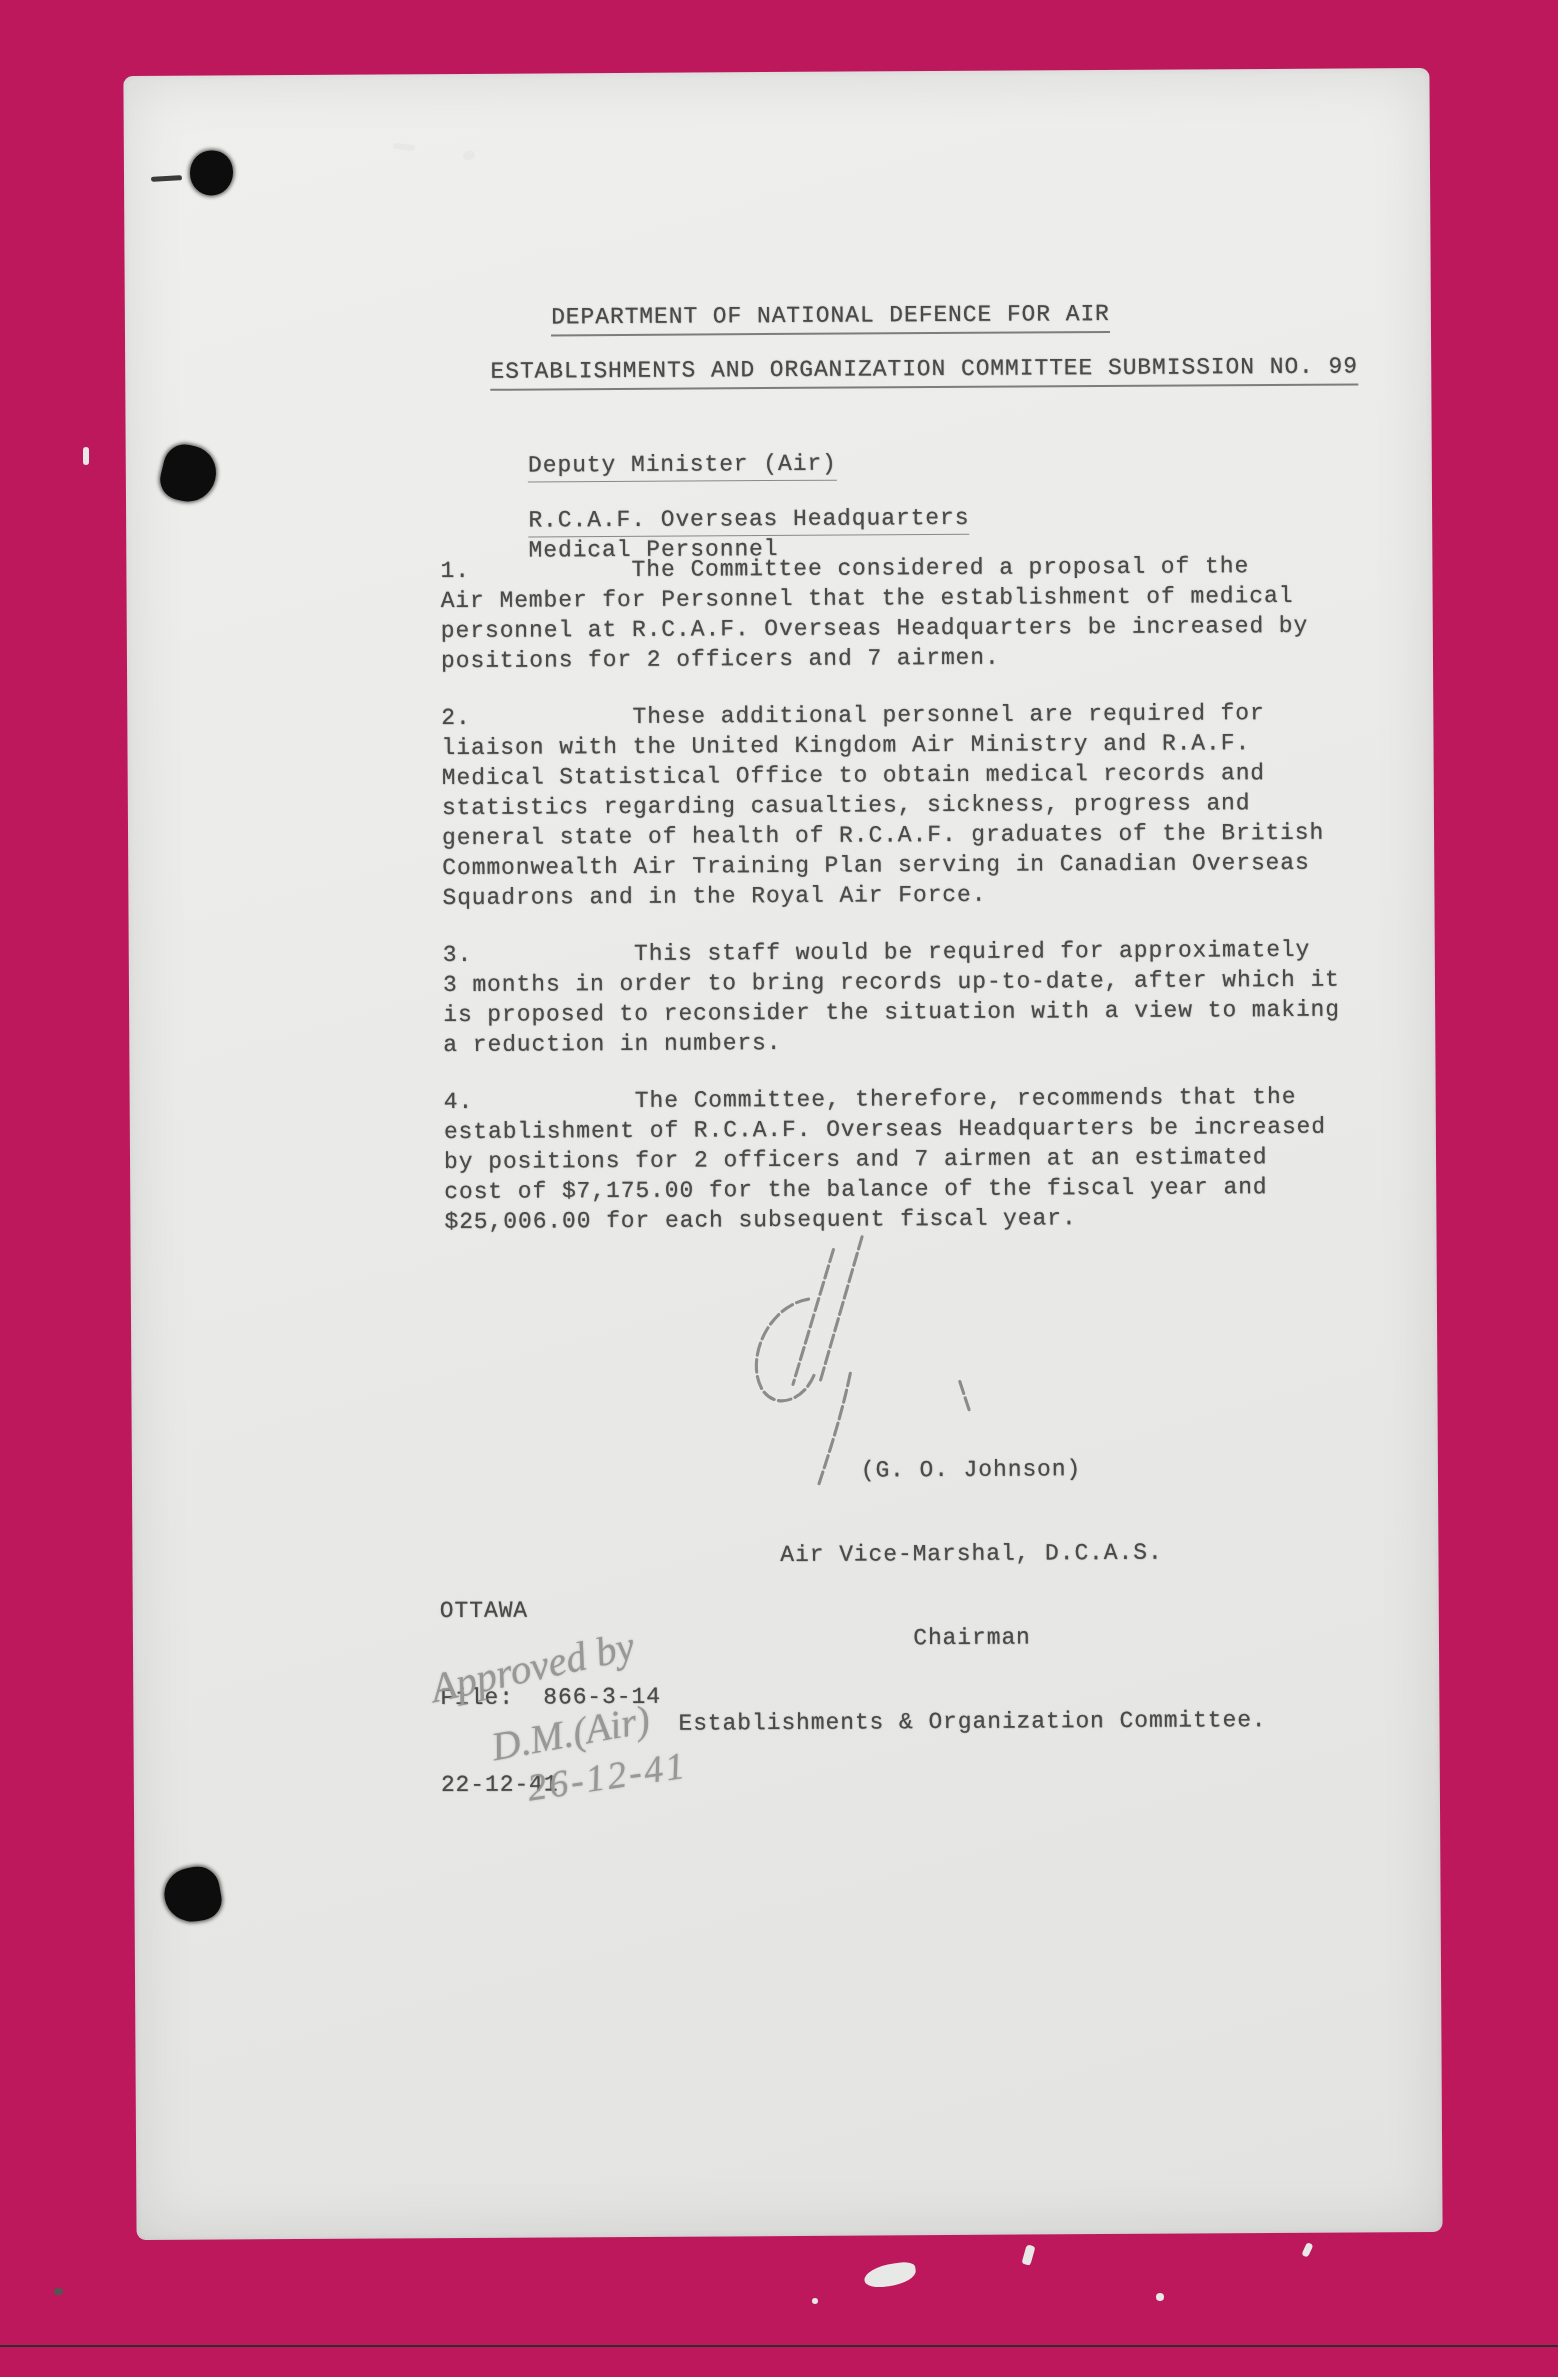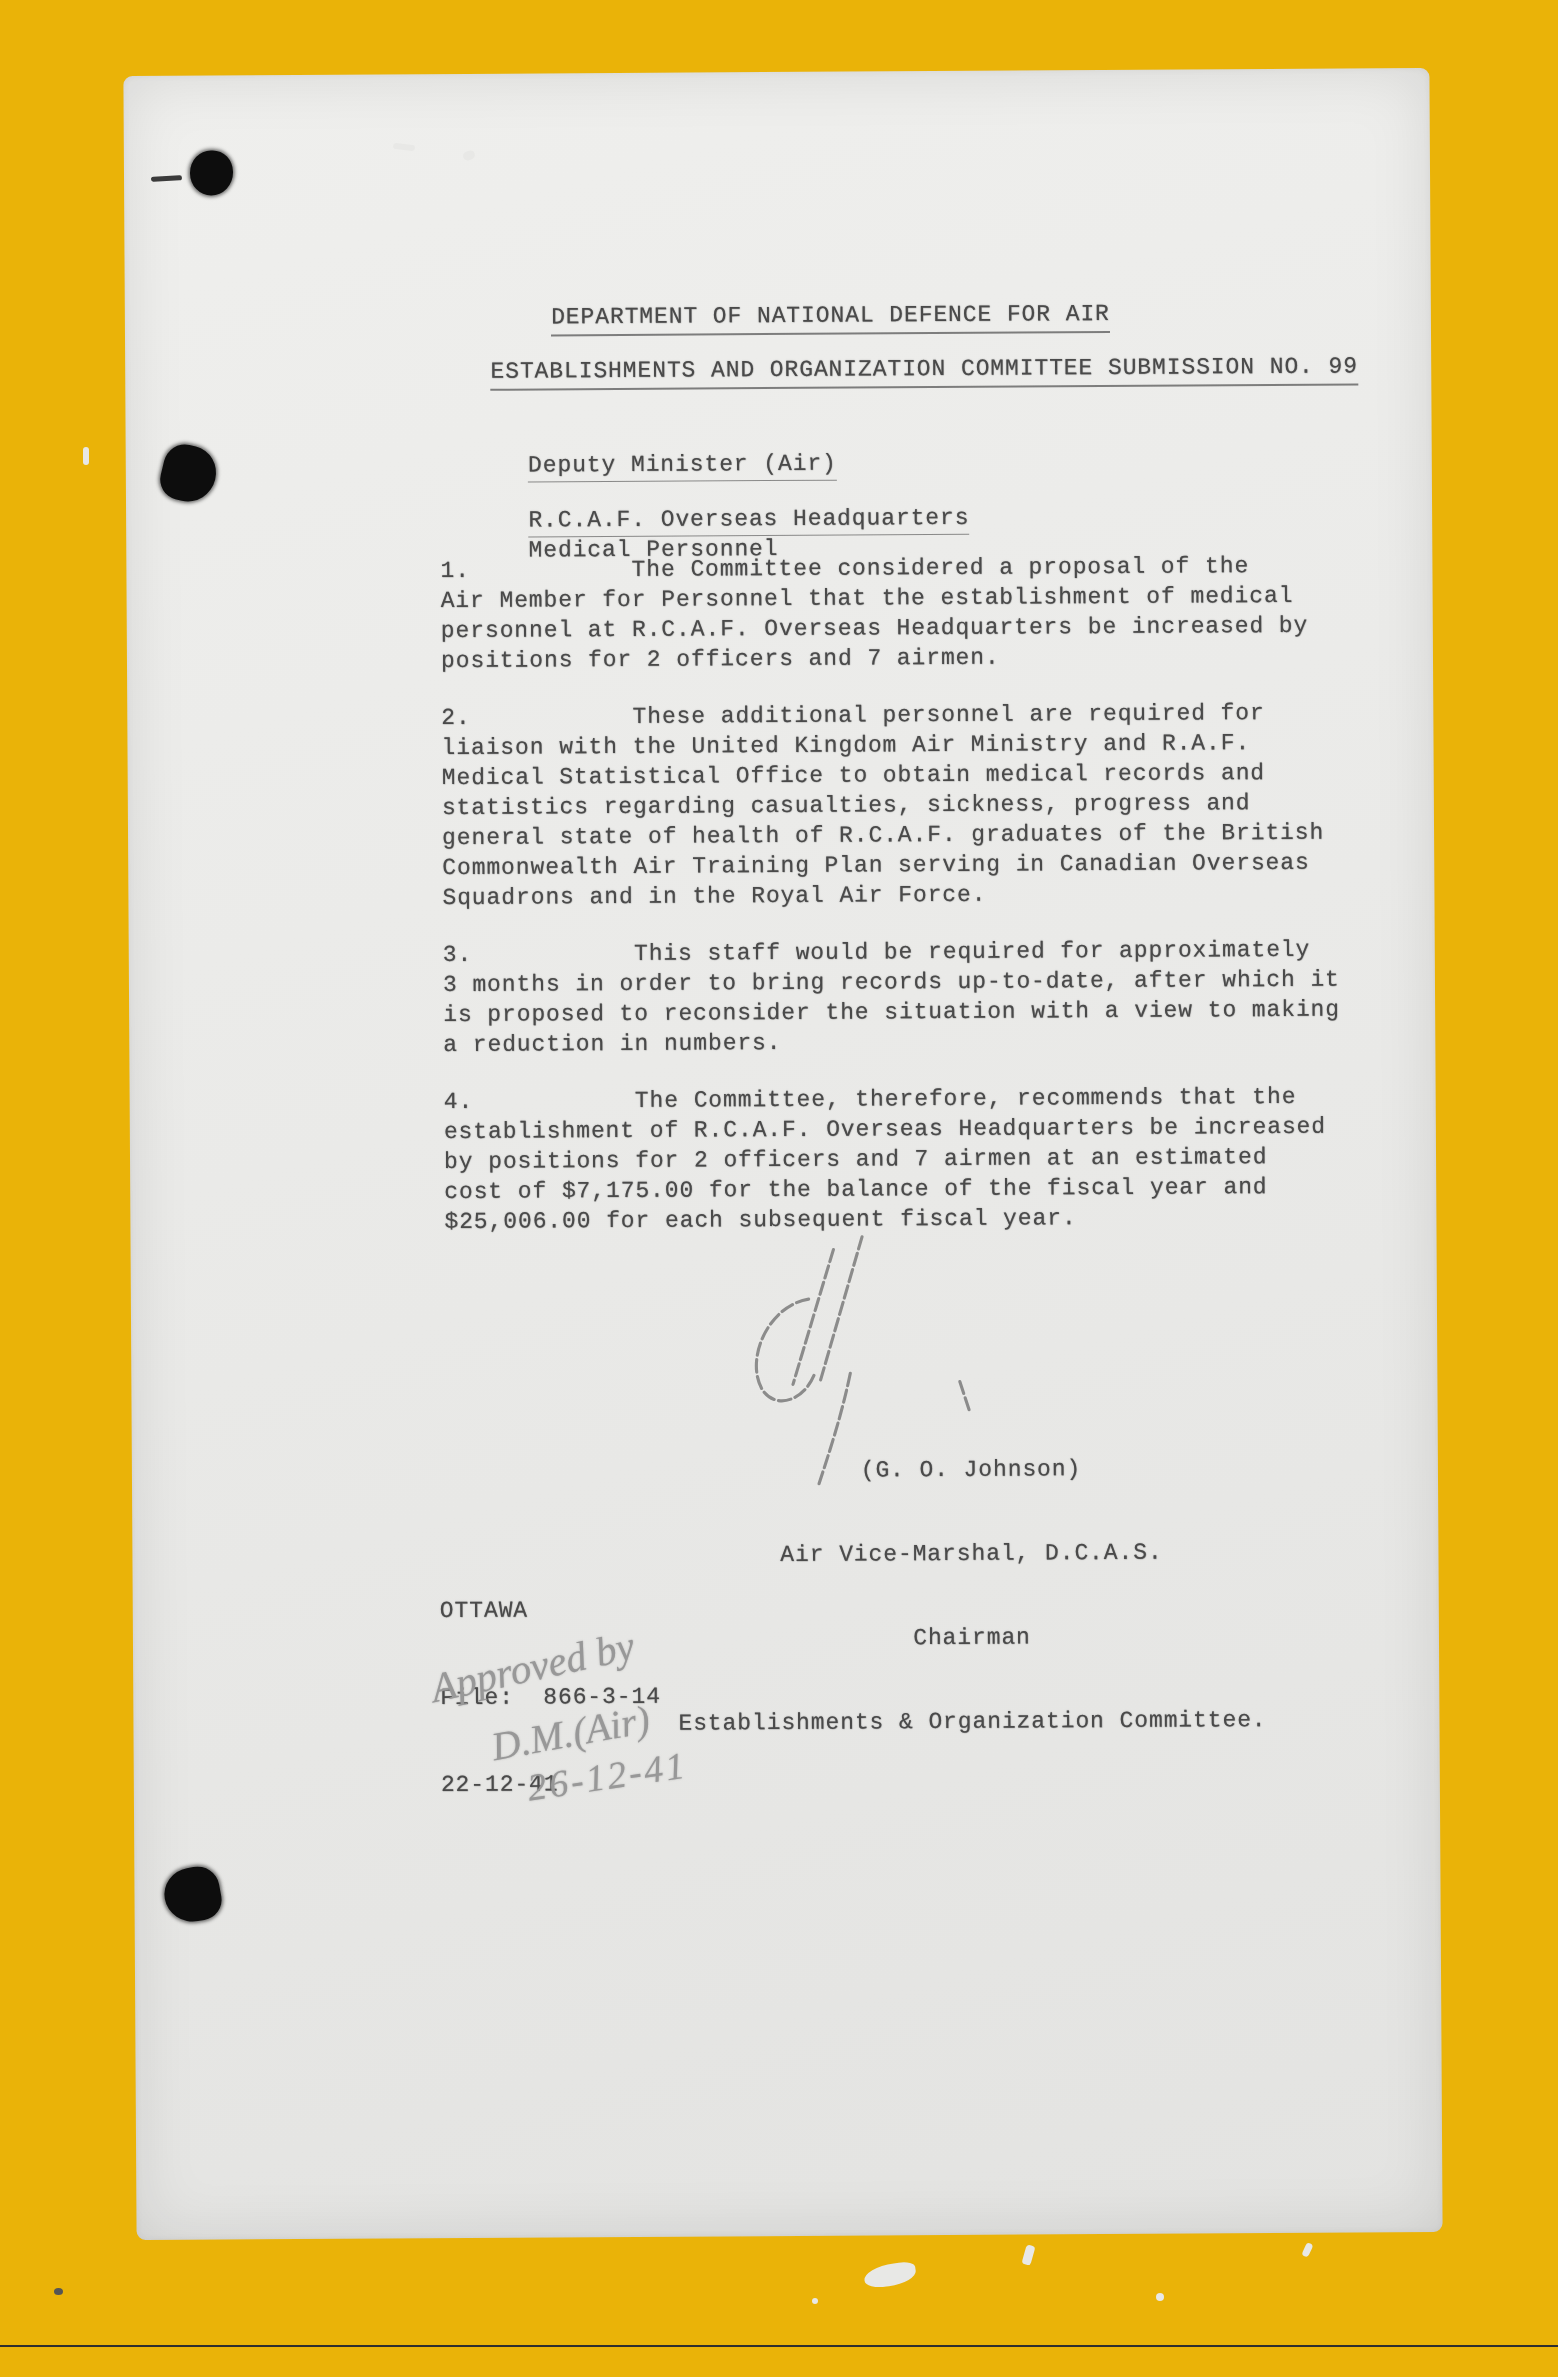--- a/index.html
+++ b/index.html
@@ -2,21 +2,21 @@
 <html style="font-size:14.4px"><head>
 <meta charset="utf-8">
 <style>
   html,body{
     margin:0; padding:0;
     width:1559px; height:2377px;
     background:#060606;
     overflow:hidden;
     font-family:"Liberation Mono", monospace;
   }
-  .scan{ position:relative; width:1559px; height:2377px; background:#eab308; }
+  .scan{ position:relative; width:1559px; height:2377px; background:#be185d; }
 
   
   .paper{
     position:absolute; left:130px; top:72px;
     width:1306px; height:2164px;
     background:linear-gradient(165deg,#efefed 0%, #eaeae8 45%, #e3e3e1 100%);
     border-radius:9px;
     transform:rotate(-0.35deg);
     box-shadow:inset 0 0 63px rgba(0,0,0,0.10), inset 0 0 7.2px rgba(0,0,0,0.06);
   }

